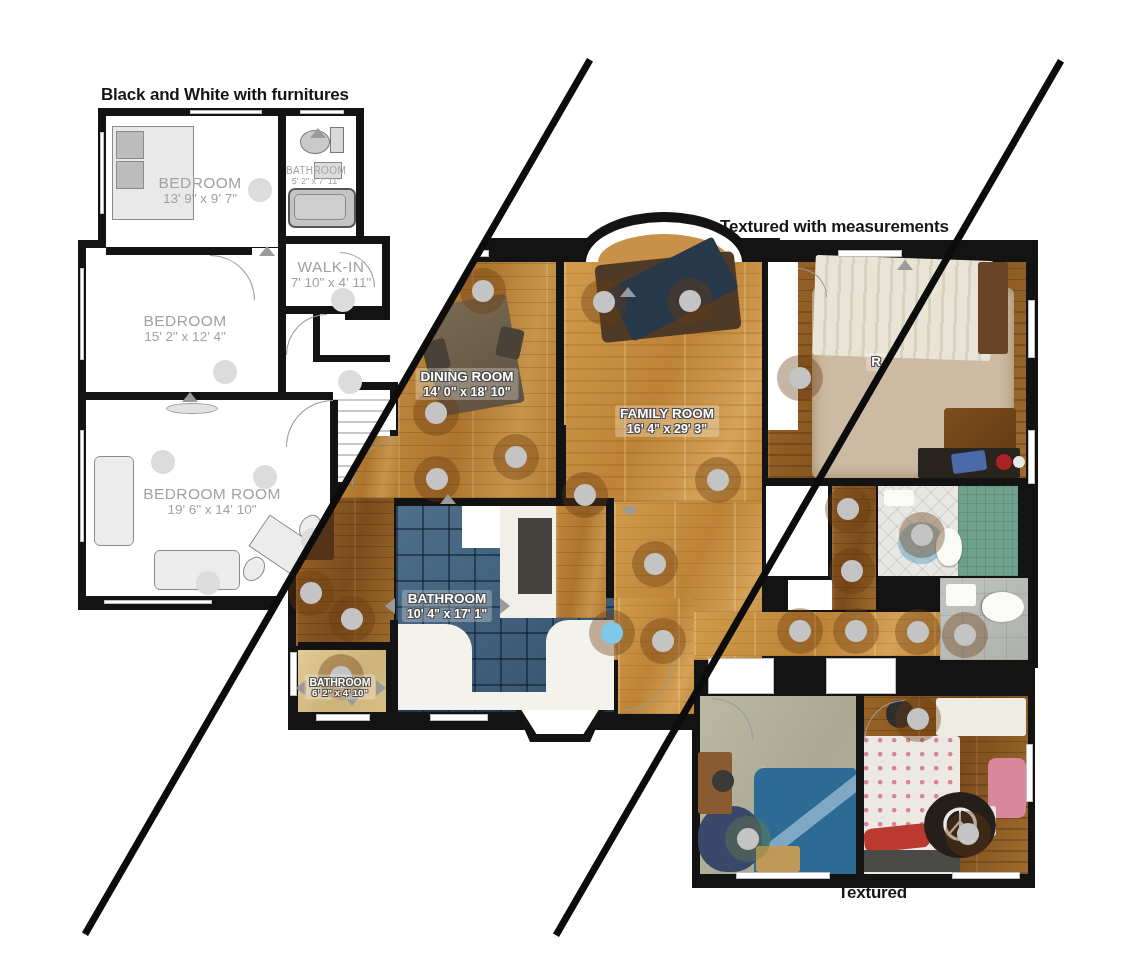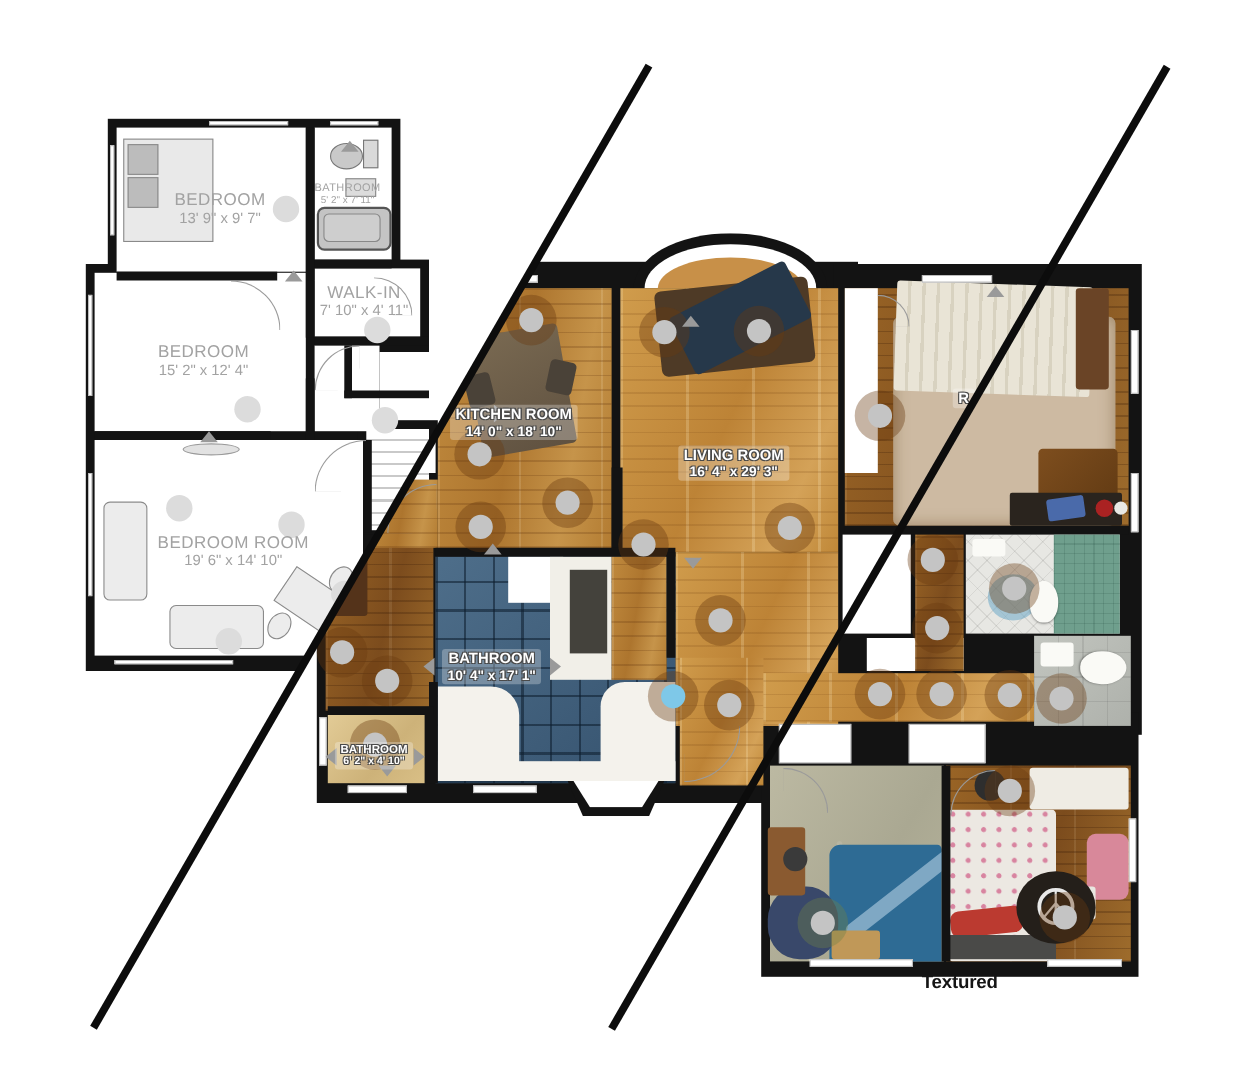--- a/index.html
+++ b/index.html
@@ -375,25 +375,25 @@
     </div>
     <div class="bwlabel" style="left:185px;top:328px;">
       <div class="rn">BEDROOM</div>
       <div class="rd">15' 2" x 12' 4"</div>
     </div>
     <div class="bwlabel" style="left:212px;top:501px;">
       <div class="rn">BEDROOM ROOM</div>
       <div class="rd">19' 6" x 14' 10"</div>
     </div>
     <div class="texlabel" style="left:467px;top:384px;">
-      <div class="rn">KITCHEN ROOM</div>
+      <div class="rn">DINING ROOM</div>
       <div class="rd">14' 0" x 18' 10"</div>
     </div>
     <div class="texlabel" style="left:667px;top:421px;">
-      <div class="rn">LIVING ROOM</div>
+      <div class="rn">FAMILY ROOM</div>
       <div class="rd">16' 4" x 29' 3"</div>
     </div>
     <div class="texlabel" style="left:447px;top:606px;">
       <div class="rn">BATHROOM</div>
       <div class="rd">10' 4" x 17' 1"</div>
     </div>
     <div class="texlabel small" style="left:340px;top:687px;">
       <div class="rn">BATHROOM</div>
       <div class="rd">6' 2" x 4' 10"</div>
     </div>
@@ -403,14 +403,16 @@
 
     <div class="tri left" style="left:296px;top:680px;"></div>
     <div class="tri right" style="left:376px;top:680px;"></div>
     <div class="tri left" style="left:385px;top:598px;"></div>
     <div class="tri right" style="left:500px;top:598px;"></div>
   </div>
 
   <div class="dline" style="left:334px;top:-8px;transform:rotate(30deg);"></div>
   <div class="dline" style="left:805px;top:-7px;transform:rotate(30deg);"></div>
 
+  <div class="title" style="left:101px;top:85px;">Black and White with furnitures</div>
+  <div class="title" style="left:720px;top:217px;">Textured with measurements</div>
   <div class="title" style="left:838px;top:883px;">Textured</div>
 </div>
 
 </body></html>

